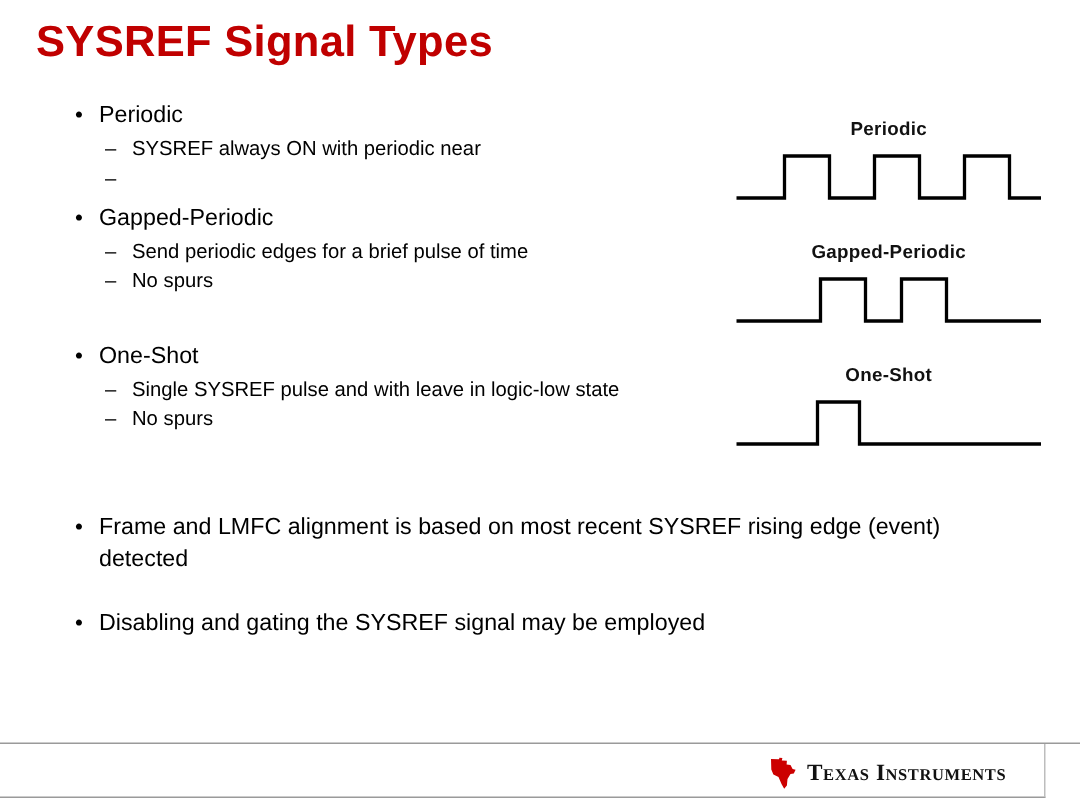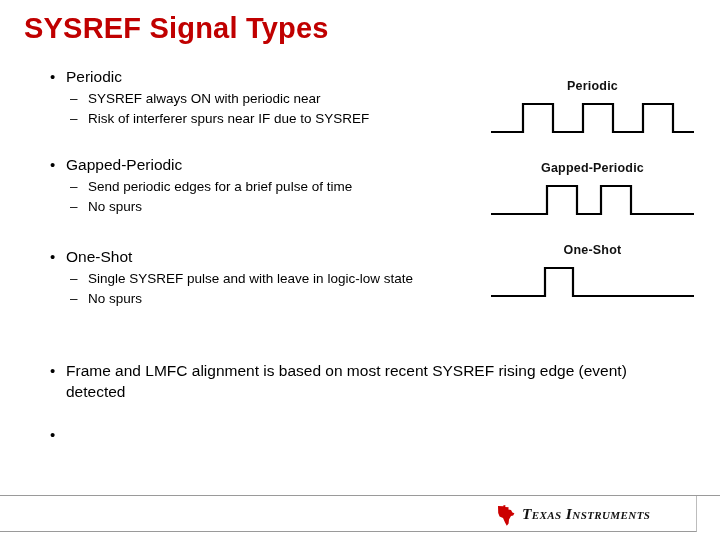--- a/index.html
+++ b/index.html
@@ -121,25 +121,25 @@
     left: 0px;
     top: 496px;
     width: 697px;
     height: 36px;
     border-right: 1px solid #bdbdbd;
     border-bottom: 1px solid #9a9a9a;
     box-sizing: border-box;
   }
   #ti-logo {
     position: absolute;
-    left: 496px;
+    left: 512px;
     top: 505px;
     display: flex;
+    align-items: center;
     gap: 7px;
-    font-style: italic;
   }
   #ti-wordmark {
     font-family: "Liberation Serif", serif;
     font-size: 15.5px;
     font-weight: bold;
     font-variant: small-caps;
     letter-spacing: 0.4px;
     color: #111111;
     white-space: nowrap;
   }
@@ -155,21 +155,20 @@
     <div class="bullet-l1">
       <span class="marker">•</span>
       <span>Periodic</span>
     </div>
     <div class="bullet-l2">
       <span class="marker">–</span>
       <span>SYSREF always ON with periodic near</span>
     </div>
     <div class="bullet-l2">
       <span class="marker">–</span>
-      <span>Risk of interferer spurs near IF due to SYSREF</span>
     </div>
   </div>
 
   <div class="spacer-md"></div>
 
   <div class="bullet-group">
     <div class="bullet-l1">
       <span class="marker">•</span>
       <span>Gapped-Periodic</span>
     </div>
@@ -205,20 +204,21 @@
 
   <div class="bullet-wide">
     <span class="marker">•</span>
     <span>Frame and LMFC alignment is based on most recent SYSREF rising edge (event) detected</span>
   </div>
 
   <div class="spacer-sm"></div>
 
   <div class="bullet-wide">
     <span class="marker">•</span>
+    <span>Disabling and gating the SYSREF signal may be employed</span>
   </div>
 
 </div>
 
 <div id="waveform-panel">
 
   <div class="wave-block">
     <div class="wave-label">Periodic</div>
     <svg class="wave-svg" width="215" height="46" viewBox="0 0 215 46">
       <polyline fill="none" stroke="#000000" stroke-width="2.2" stroke-linejoin="miter" points="6,38 38,38 38,10 68,10 68,38 98,38 98,10 128,10 128,38 158,38 158,10 188,10 188,38 209,38"></polyline>

